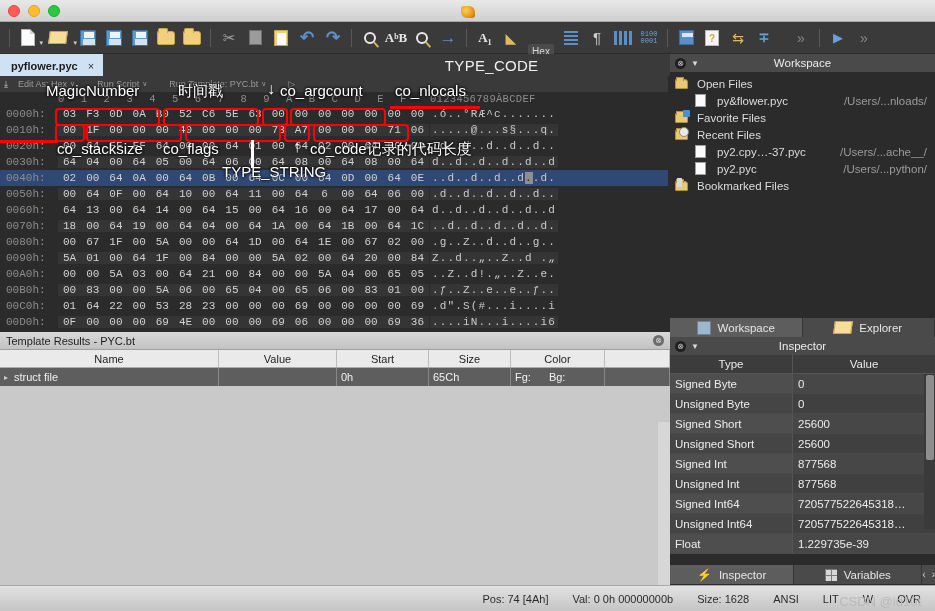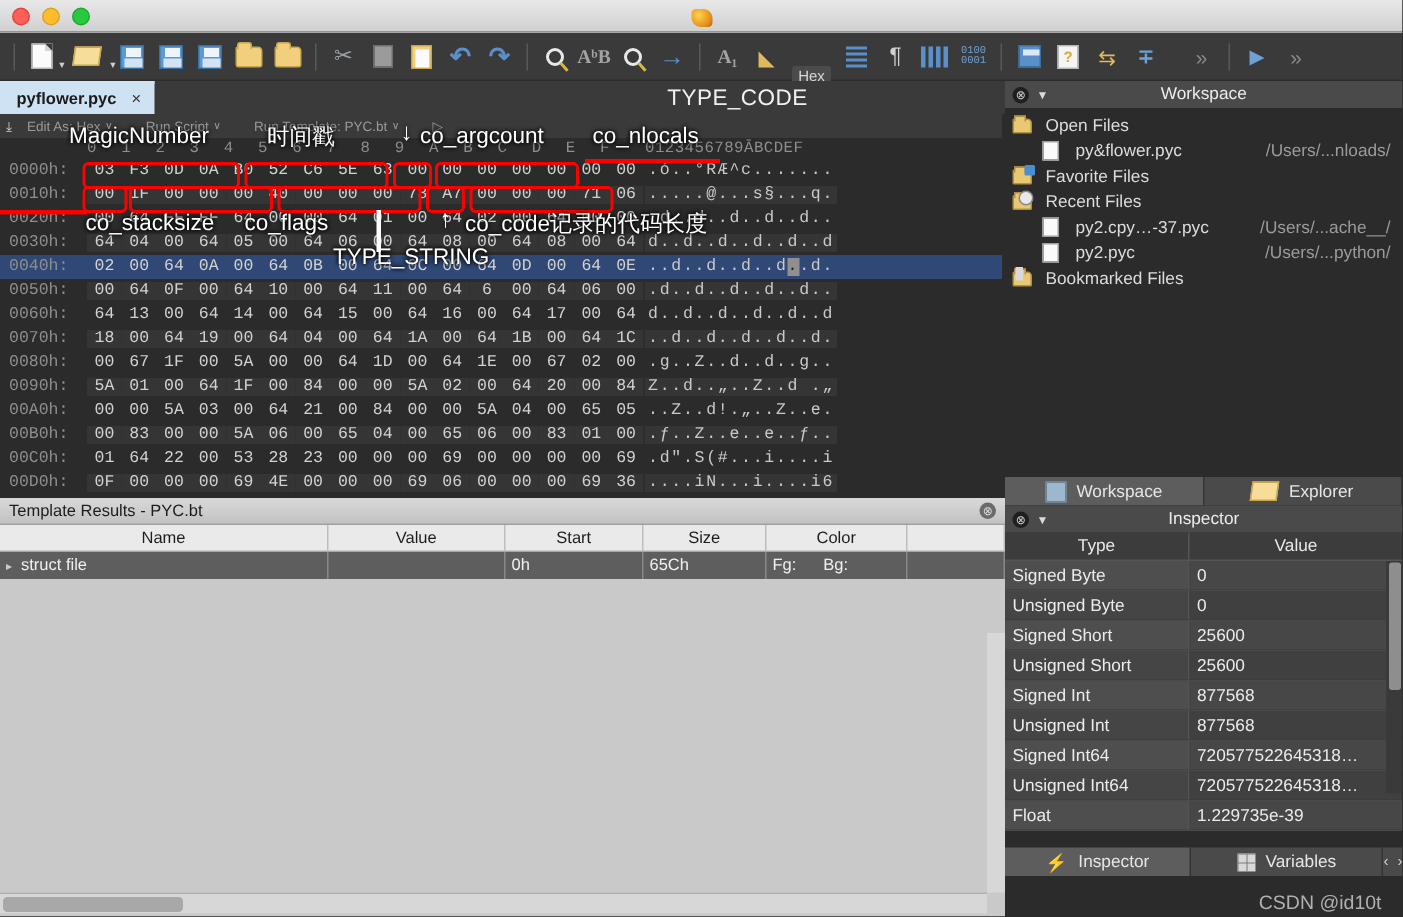--- a/index.html
+++ b/index.html
@@ -63,21 +63,21 @@
   .ic-scissors { font-size: 15px; color: #9aa0a6; line-height: 1; }
   .ic-copy { width: 13px; height: 15px; background: #9b9b9b; border:1px solid #6f6f6f; position: relative; }
   .ic-copy:before { content:""; position:absolute; top:-3px; left:3px; width:13px; height:15px;
             background:#b6b6b6; border:1px solid #6f6f6f; z-index:-1; }
   .ic-clip { width: 14px; height: 16px; background: #f2cf7d; border:1px solid #c9a64e; position:relative; }
   .ic-clip:after { content:""; position:absolute; top:2px; left:2px; width:9px; height:12px; background:#fbfbfb; }
   .ic-arrow { font-size: 17px; color: #5b8fc9; line-height: 1; font-weight: bold; }
   .ic-mag { width: 12px; height: 12px; border: 2px solid #e9e9e9; border-radius: 50%; position: relative; }
   .ic-mag:after { content:""; position:absolute; width:2px; height:7px; background:#d8b64a;
             right:-3px; bottom:-6px; transform: rotate(-42deg); }
-  .ic-txt { font-size: 13px; color: #a3a3a3; font-weight: bold; font-family:"Liberation Serif",serif; }
+  .ic-txt { font-size: 13px; color: #e5e5e5; font-weight: bold; font-family:"Liberation Serif",serif; }
   .ic-hexbtn { font-size: 10px; color: #d8d8d8; background: #4b4b4b; padding: 2px 4px; border-radius: 2px; margin-top: 28px; }
   .ic-lines { display:flex; flex-direction:column; gap:2px; }
   .ic-lines i { display:block; width:14px; height:2px; background:#5b8fc9; }
   .ic-pilcrow { font-size: 15px; color: #cfcfcf; }
   .ic-cols { display:flex; gap:2px; }
   .ic-cols i { display:block; width:3px; height:14px; background:#5b8fc9; }
   .ic-bits { font-size: 7px; color: #6ea0d6; line-height: 7px; font-family:"Liberation Mono",monospace; letter-spacing:0; }
   .ic-calc { width: 15px; height: 15px; background: #5b8fc9; border:1px solid #3a6f9e; }
   .ic-calc:after{ content:""; display:block; margin:2px; width:11px; height:4px; background:#dbe8f6; }
   .ic-help { width: 14px; height: 16px; background:#f5f5f5; border:1px solid #b9b9b9;
@@ -922,15 +922,24 @@
     <div class="insptab it2">
       <span class="vargrid"></span>
       <span>Variables</span>
     </div>
     <div class="insp-navs">
       <span>‹</span>
       <span>›</span>
     </div>
   </div>
 
+  <div class="statusbar">
+    <span>Pos: 74 [4Ah]</span>
+    <span>Val: 0 0h 00000000b</span>
+    <span>Size: 1628</span>
+    <span>ANSI</span>
+    <span>LIT</span>
+    <span>W</span>
+    <span>OVR</span>
+  </div>
   <div class="wm">CSDN @id10t</div>
 
 </div>
 
 </body></html>

